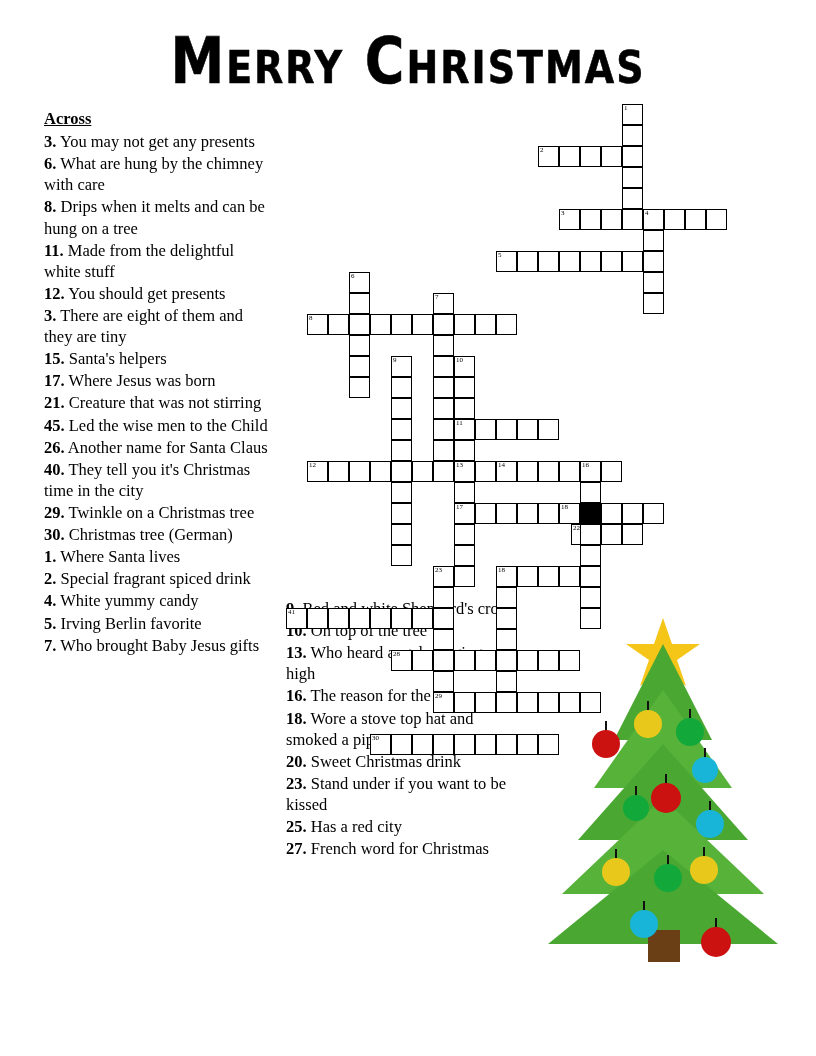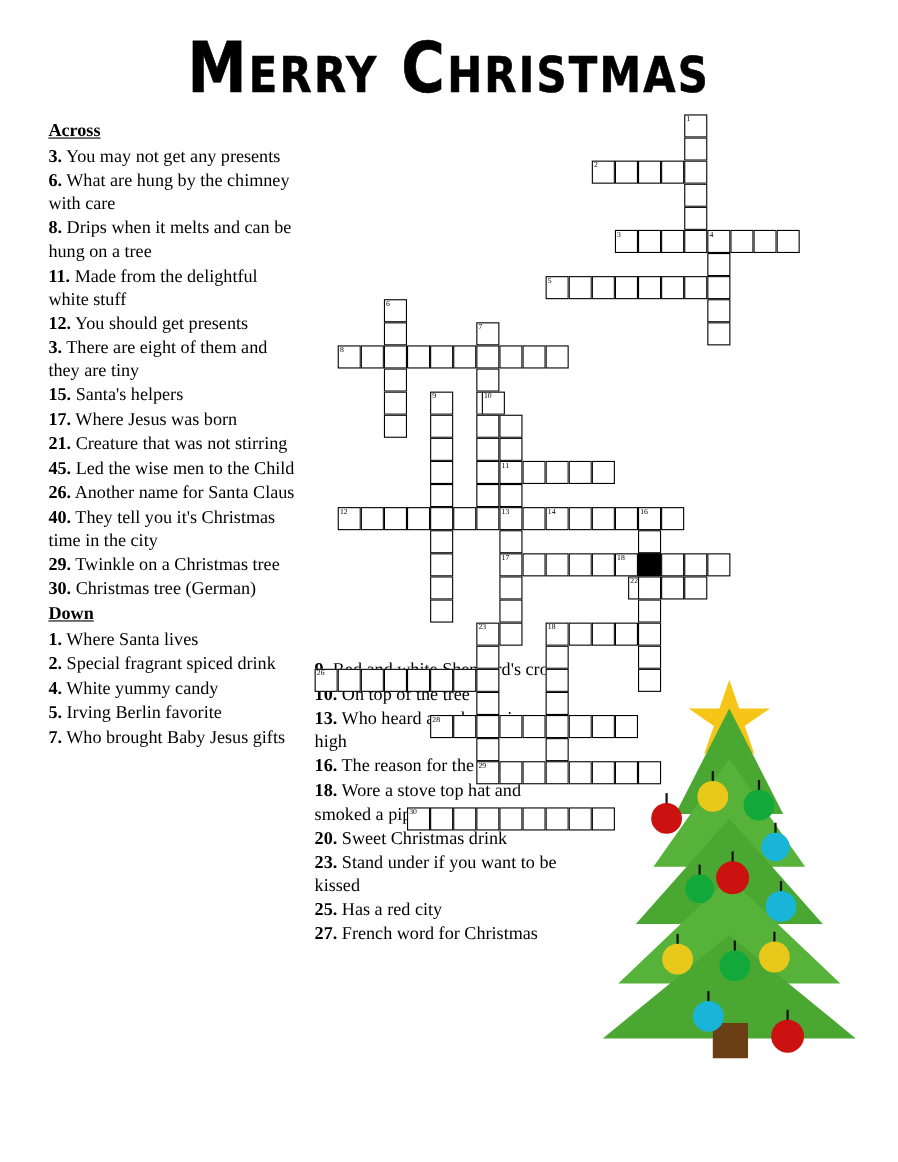--- a/index.html
+++ b/index.html
@@ -128,21 +128,20 @@
     <p class="clue"><b>3.</b> <span>There are eight of them and they are tiny</span></p>
     <p class="clue"><b>15.</b> <span>Santa's helpers</span></p>
     <p class="clue"><b>17.</b> <span>Where Jesus was born</span></p>
     <p class="clue"><b>21.</b> <span>Creature that was not stirring</span></p>
     <p class="clue"><b>45.</b> <span>Led the wise men to the Child</span></p>
     <p class="clue"><b>26.</b> <span>Another name for Santa Claus</span></p>
     <p class="clue"><b>40.</b> <span>They tell you it's Christmas time in the city</span></p>
     <p class="clue"><b>29.</b> <span>Twinkle on a Christmas tree</span></p>
     <p class="clue"><b>30.</b> <span>Christmas tree (German)</span></p>
 
-    <div class="clue-heading" style="margin-top:2px;">Down</div>
 
     <p class="clue"><b>1.</b> <span>Where Santa lives</span></p>
     <p class="clue"><b>2.</b> <span>Special fragrant spiced drink</span></p>
     <p class="clue"><b>4.</b> <span>White yummy candy</span></p>
     <p class="clue"><b>5.</b> <span>Irving Berlin favorite</span></p>
     <p class="clue"><b>7.</b> <span>Who brought Baby Jesus gifts</span></p>
   </div>
 
   <div class="clues-mid">
     <p class="clue"><b>9.</b> <span>Red and white Shepherd's crook</span></p>
@@ -214,21 +213,21 @@
       <div class="cell" style="left: 168px; top: 210px;"></div>
       <div class="cell" style="left: 189px; top: 210px;"></div>
       <div class="cell" style="left: 210px; top: 210px;"></div>
       <div class="cell" style="left: 63px; top: 231px;"></div>
       <div class="cell" style="left: 147px; top: 231px;"></div>
       <div class="cell" style="left: 63px; top: 252px;"></div>
       <div class="cell" style="left: 105px; top: 252px;">
         <span class="num">9</span>
       </div>
       <div class="cell" style="left: 147px; top: 252px;"></div>
-      <div class="cell" style="left: 152px; top: 252px;">
+      <div class="cell" style="left: 168px; top: 252px;">
         <span class="num">10</span>
       </div>
       <div class="cell" style="left: 63px; top: 273px;"></div>
       <div class="cell" style="left: 105px; top: 273px;"></div>
       <div class="cell" style="left: 147px; top: 273px;"></div>
       <div class="cell" style="left: 168px; top: 273px;"></div>
       <div class="cell" style="left: 105px; top: 294px;"></div>
       <div class="cell" style="left: 147px; top: 294px;"></div>
       <div class="cell" style="left: 168px; top: 294px;"></div>
       <div class="cell" style="left: 105px; top: 315px;"></div>
@@ -303,21 +302,21 @@
         <span class="num">18</span>
       </div>
       <div class="cell" style="left: 231px; top: 462px;"></div>
       <div class="cell" style="left: 252px; top: 462px;"></div>
       <div class="cell" style="left: 273px; top: 462px;"></div>
       <div class="cell" style="left: 294px; top: 462px;"></div>
       <div class="cell" style="left: 147px; top: 483px;"></div>
       <div class="cell" style="left: 210px; top: 483px;"></div>
       <div class="cell" style="left: 294px; top: 483px;"></div>
       <div class="cell" style="left: 0px; top: 504px;">
-        <span class="num">26</span>
+        <span class="num">41</span>
       </div>
       <div class="cell" style="left: 21px; top: 504px;"></div>
       <div class="cell" style="left: 42px; top: 504px;"></div>
       <div class="cell" style="left: 63px; top: 504px;"></div>
       <div class="cell" style="left: 84px; top: 504px;"></div>
       <div class="cell" style="left: 105px; top: 504px;"></div>
       <div class="cell" style="left: 126px; top: 504px;"></div>
       <div class="cell" style="left: 147px; top: 504px;"></div>
       <div class="cell" style="left: 210px; top: 504px;"></div>
       <div class="cell" style="left: 294px; top: 504px;"></div>

